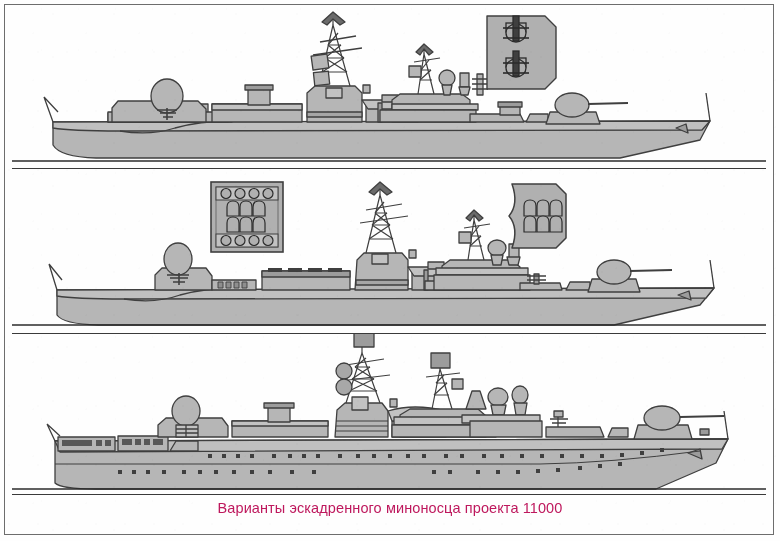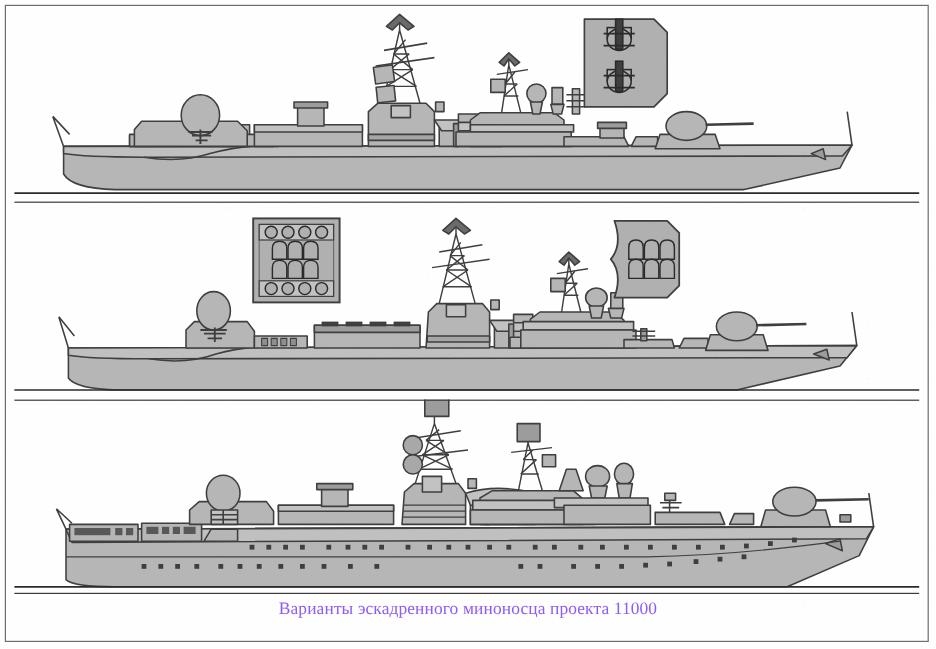--- a/index.html
+++ b/index.html
@@ -26,23 +26,23 @@
     position:absolute;
     left:0;width:780px;
   }
   .panel svg{display:block;}
   .caption{
     position:absolute;
     left:0;width:780px;
     top:500px;
     text-align:center;
     font-size:14.5px;
-    color:#8b5cf6;
+    color:#be185d;
     letter-spacing:0.1px;
-    font-family:Liberation Serif, serif;
+    font-family:Liberation Sans, sans-serif;
   }
   .divider{
     position:absolute;
     left:12px;width:754px;
     height:1px;background:#3a3a3a;
   }
   .noise{
     position:absolute;left:0;top:0;width:780px;height:541px;
     pointer-events:none;
     opacity:.30;

